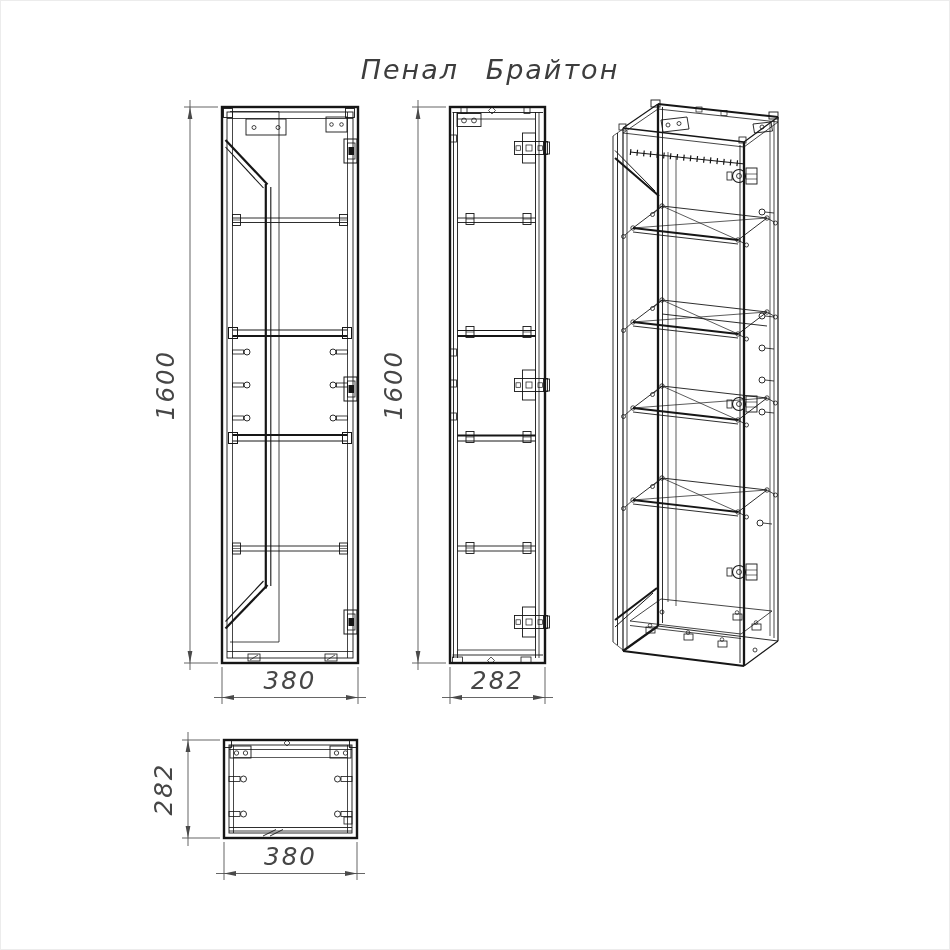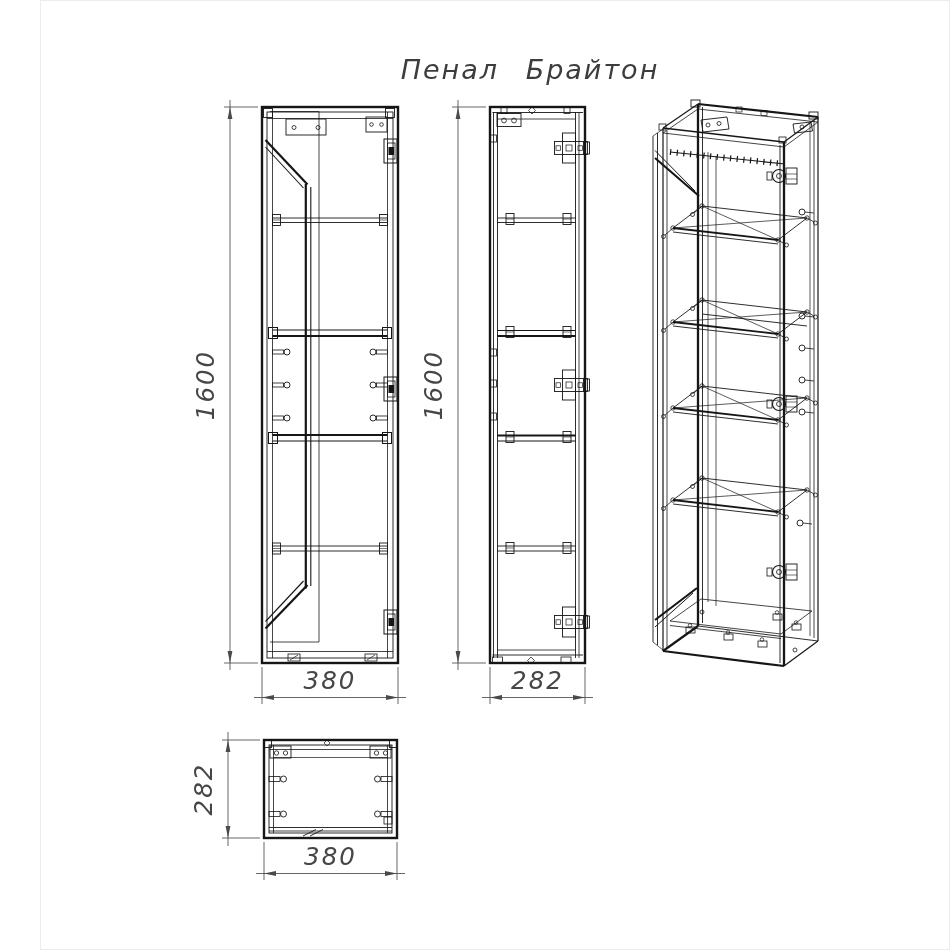--- a/index.html
+++ b/index.html
@@ -1,17 +1,17 @@
 <!DOCTYPE html>
 <html><head>
 <meta charset="utf-8">
 <style>
   html,body{margin:0;padding:0;background:#ffffff;}
   body{width:950px;height:950px;position:relative;font-family:"DejaVu Sans",sans-serif;}
-  .sheet{position:absolute;inset:0;background:#fff;box-shadow:inset 0 0 0 1px #ececec;margin-left:40px;}
+  .sheet{position:absolute;inset:0;background:#fff;box-shadow:inset 0 0 0 1px #ececec;}
   svg{position:absolute;top:0;left:0;}
   .ln{stroke:#161616;fill:none;}
   .dim{stroke:#4a4a4a;fill:none;stroke-width:0.85;}
   .dimarrow{fill:#4a4a4a;stroke:none;}
   text.dimtxt{font-family:"DejaVu Sans",sans-serif;font-style:italic;font-size:24.5px;
     fill:#464646;letter-spacing:2px;}
   text.titletxt{font-family:"DejaVu Sans",sans-serif;font-style:italic;font-size:27px;
     fill:#3d3d3d;letter-spacing:2px;word-spacing:16px;}
 </style>
 </head>

